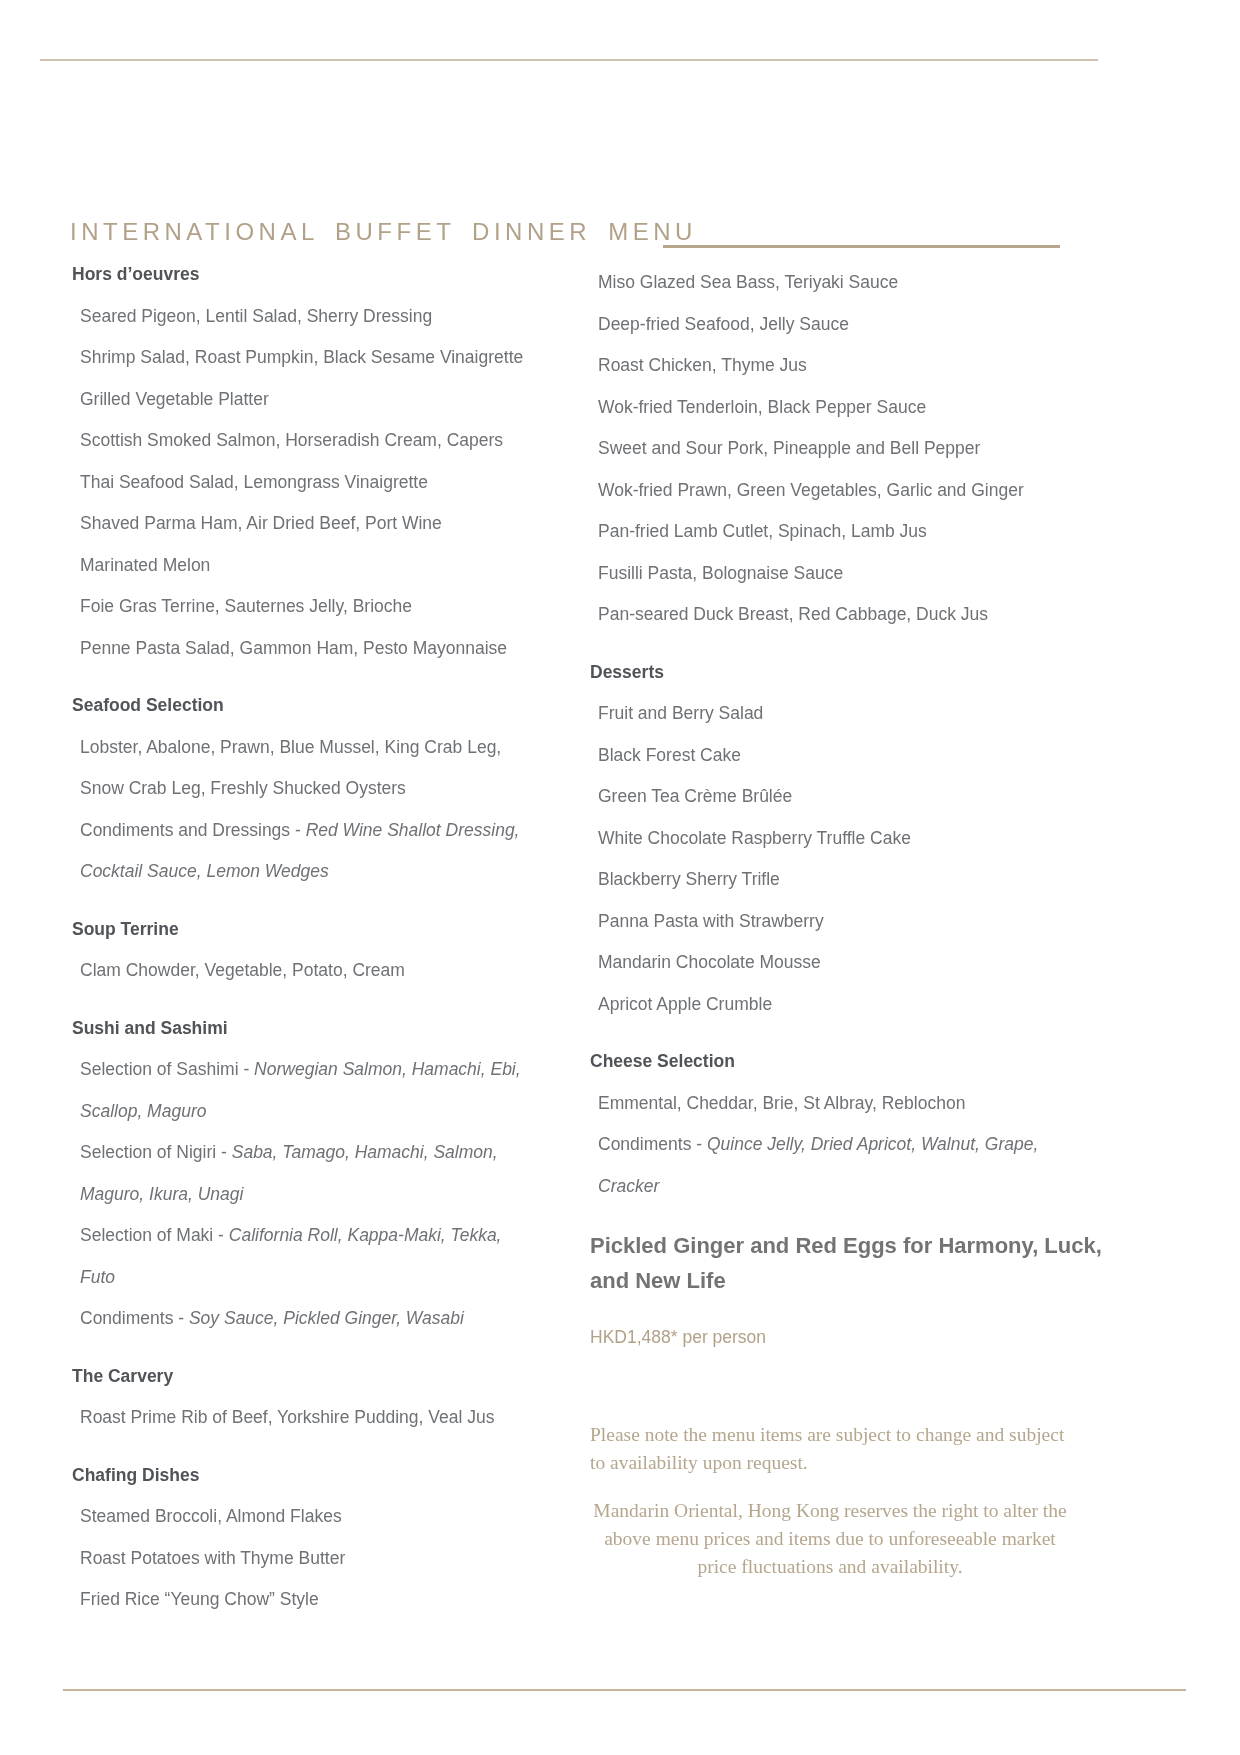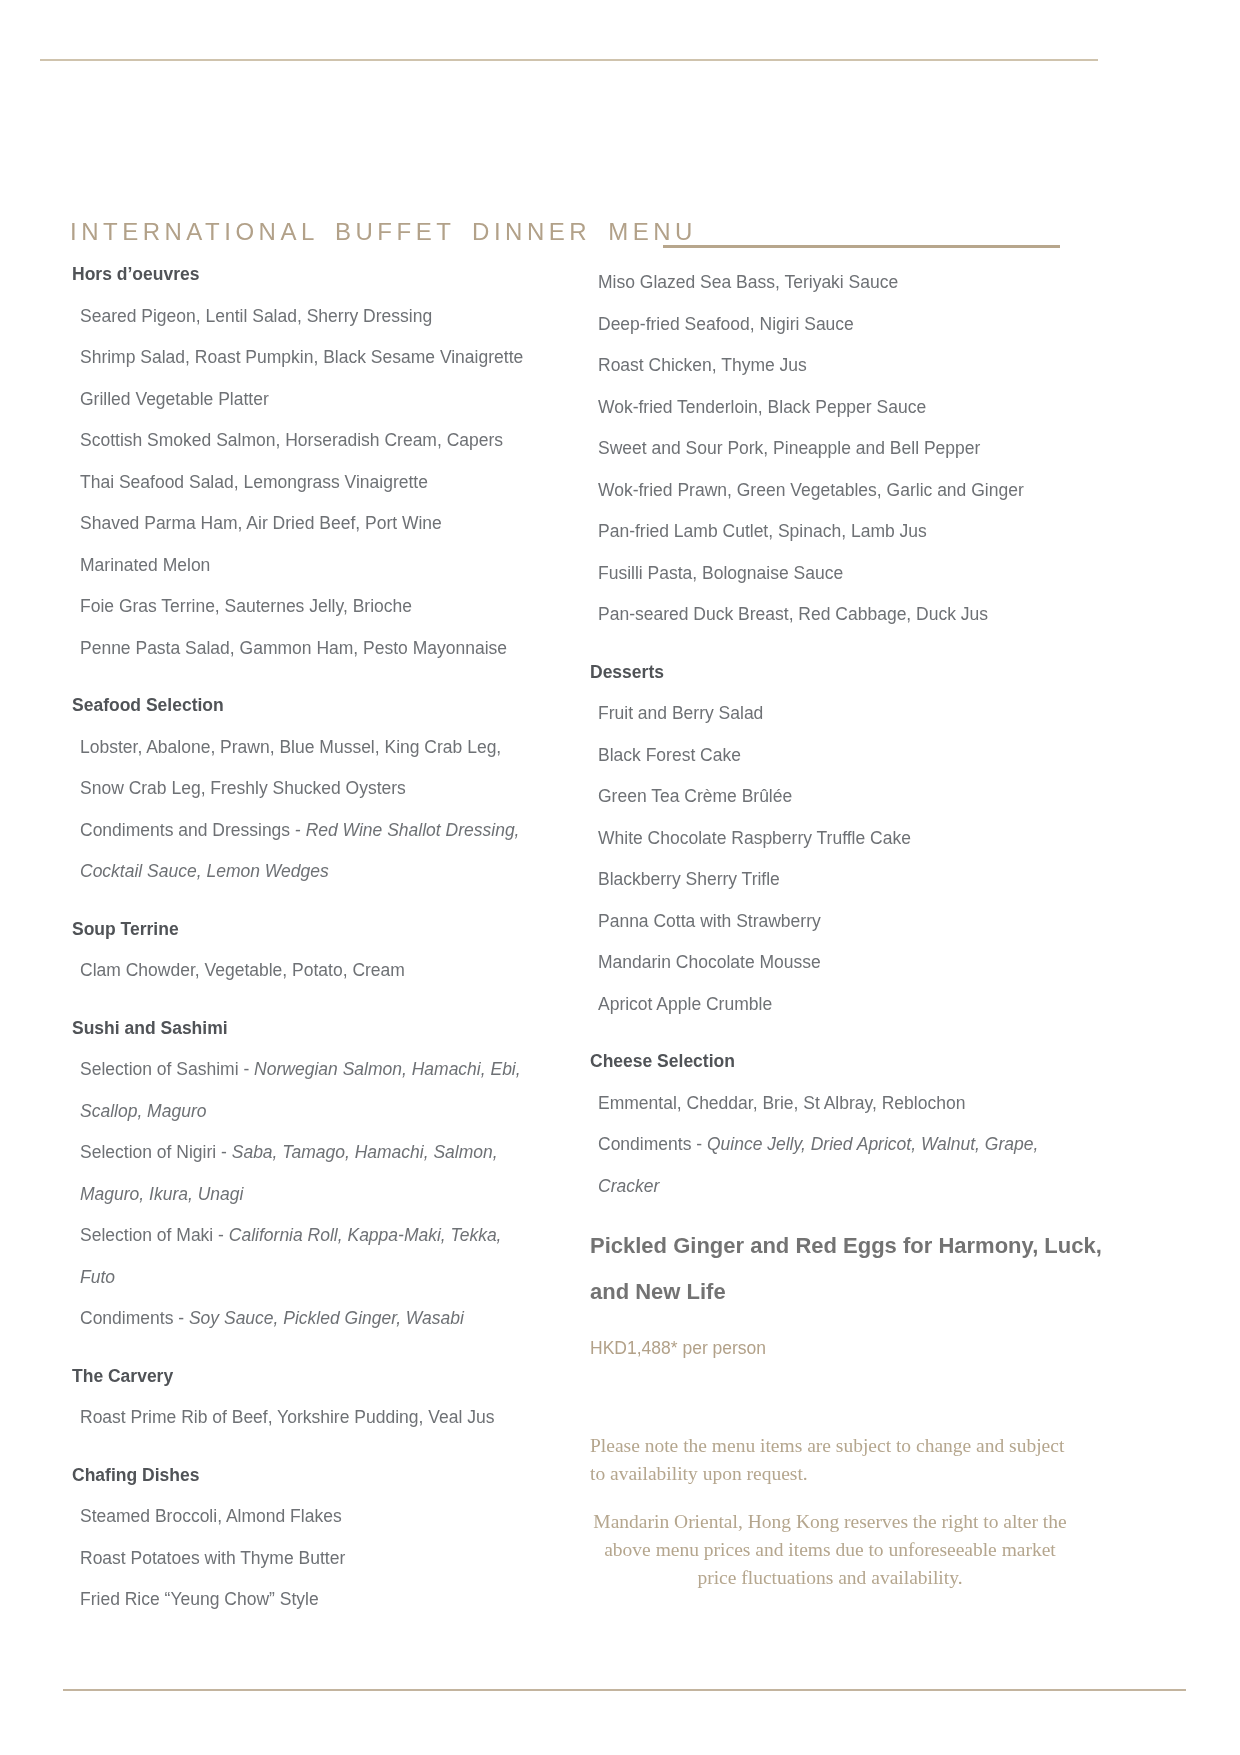--- a/index.html
+++ b/index.html
@@ -92,50 +92,50 @@
           <h2 class="section-heading">Chafing Dishes</h2>
           <p class="menu-line"><span>Steamed Broccoli, Almond Flakes</span></p>
           <p class="menu-line"><span>Roast Potatoes with Thyme Butter</span></p>
           <p class="menu-line"><span>Fried Rice “Yeung Chow” Style</span></p>
         </section>
       </div>
     <div class="col-right">
       <div id="col-right-sections">
           <section class="menu-section">
             <p class="menu-line"><span>Miso Glazed Sea Bass, Teriyaki Sauce</span></p>
-            <p class="menu-line"><span>Deep-fried Seafood, Nigiri Sauce</span></p>
+            <p class="menu-line"><span>Deep-fried Seafood, Jelly Sauce</span></p>
             <p class="menu-line"><span>Roast Chicken, Thyme Jus</span></p>
             <p class="menu-line"><span>Wok-fried Tenderloin, Black Pepper Sauce</span></p>
             <p class="menu-line"><span>Sweet and Sour Pork, Pineapple and Bell Pepper</span></p>
             <p class="menu-line"><span>Wok-fried Prawn, Green Vegetables, Garlic and Ginger</span></p>
             <p class="menu-line"><span>Pan-fried Lamb Cutlet, Spinach, Lamb Jus</span></p>
             <p class="menu-line"><span>Fusilli Pasta, Bolognaise Sauce</span></p>
             <p class="menu-line"><span>Pan-seared Duck Breast, Red Cabbage, Duck Jus</span></p>
           </section>
           <section class="menu-section">
             <h2 class="section-heading">Desserts</h2>
             <p class="menu-line"><span>Fruit and Berry Salad</span></p>
             <p class="menu-line"><span>Black Forest Cake</span></p>
             <p class="menu-line"><span>Green Tea Crème Brûlée</span></p>
             <p class="menu-line"><span>White Chocolate Raspberry Truffle Cake</span></p>
             <p class="menu-line"><span>Blackberry Sherry Trifle</span></p>
-            <p class="menu-line"><span>Panna Cotta with Strawberry</span></p>
+            <p class="menu-line"><span>Panna Pasta with Strawberry</span></p>
             <p class="menu-line"><span>Mandarin Chocolate Mousse</span></p>
             <p class="menu-line"><span>Apricot Apple Crumble</span></p>
           </section>
           <section class="menu-section">
             <h2 class="section-heading">Cheese Selection</h2>
             <p class="menu-line"><span>Emmental, Cheddar, Brie, St Albray, Reblochon</span></p>
             <p class="menu-line"><span>Condiments - </span><span class="it">Quince Jelly, Dried Apricot, Walnut, Grape,</span></p>
             <p class="menu-line"><span class="it">Cracker</span></p>
           </section>
         </div>
 
       <p class="highlight">Pickled Ginger and Red Eggs for Harmony, Luck,</p>
-      <p class="highlight" style="margin-top:12px;">and New Life</p>
+      <p class="highlight" style="margin-top:1px;">and New Life</p>
 
       <p class="price">HKD1,488* per person</p>
 
       <div class="notes">
         <p class="note">Please note the menu items are subject to change and subject to availability upon request.</p>
         <p class="note">Mandarin Oriental, Hong Kong reserves the right to alter the above menu prices and items due to unforeseeable market price fluctuations and availability.</p>
       </div>
     </div>
   </div>
 

